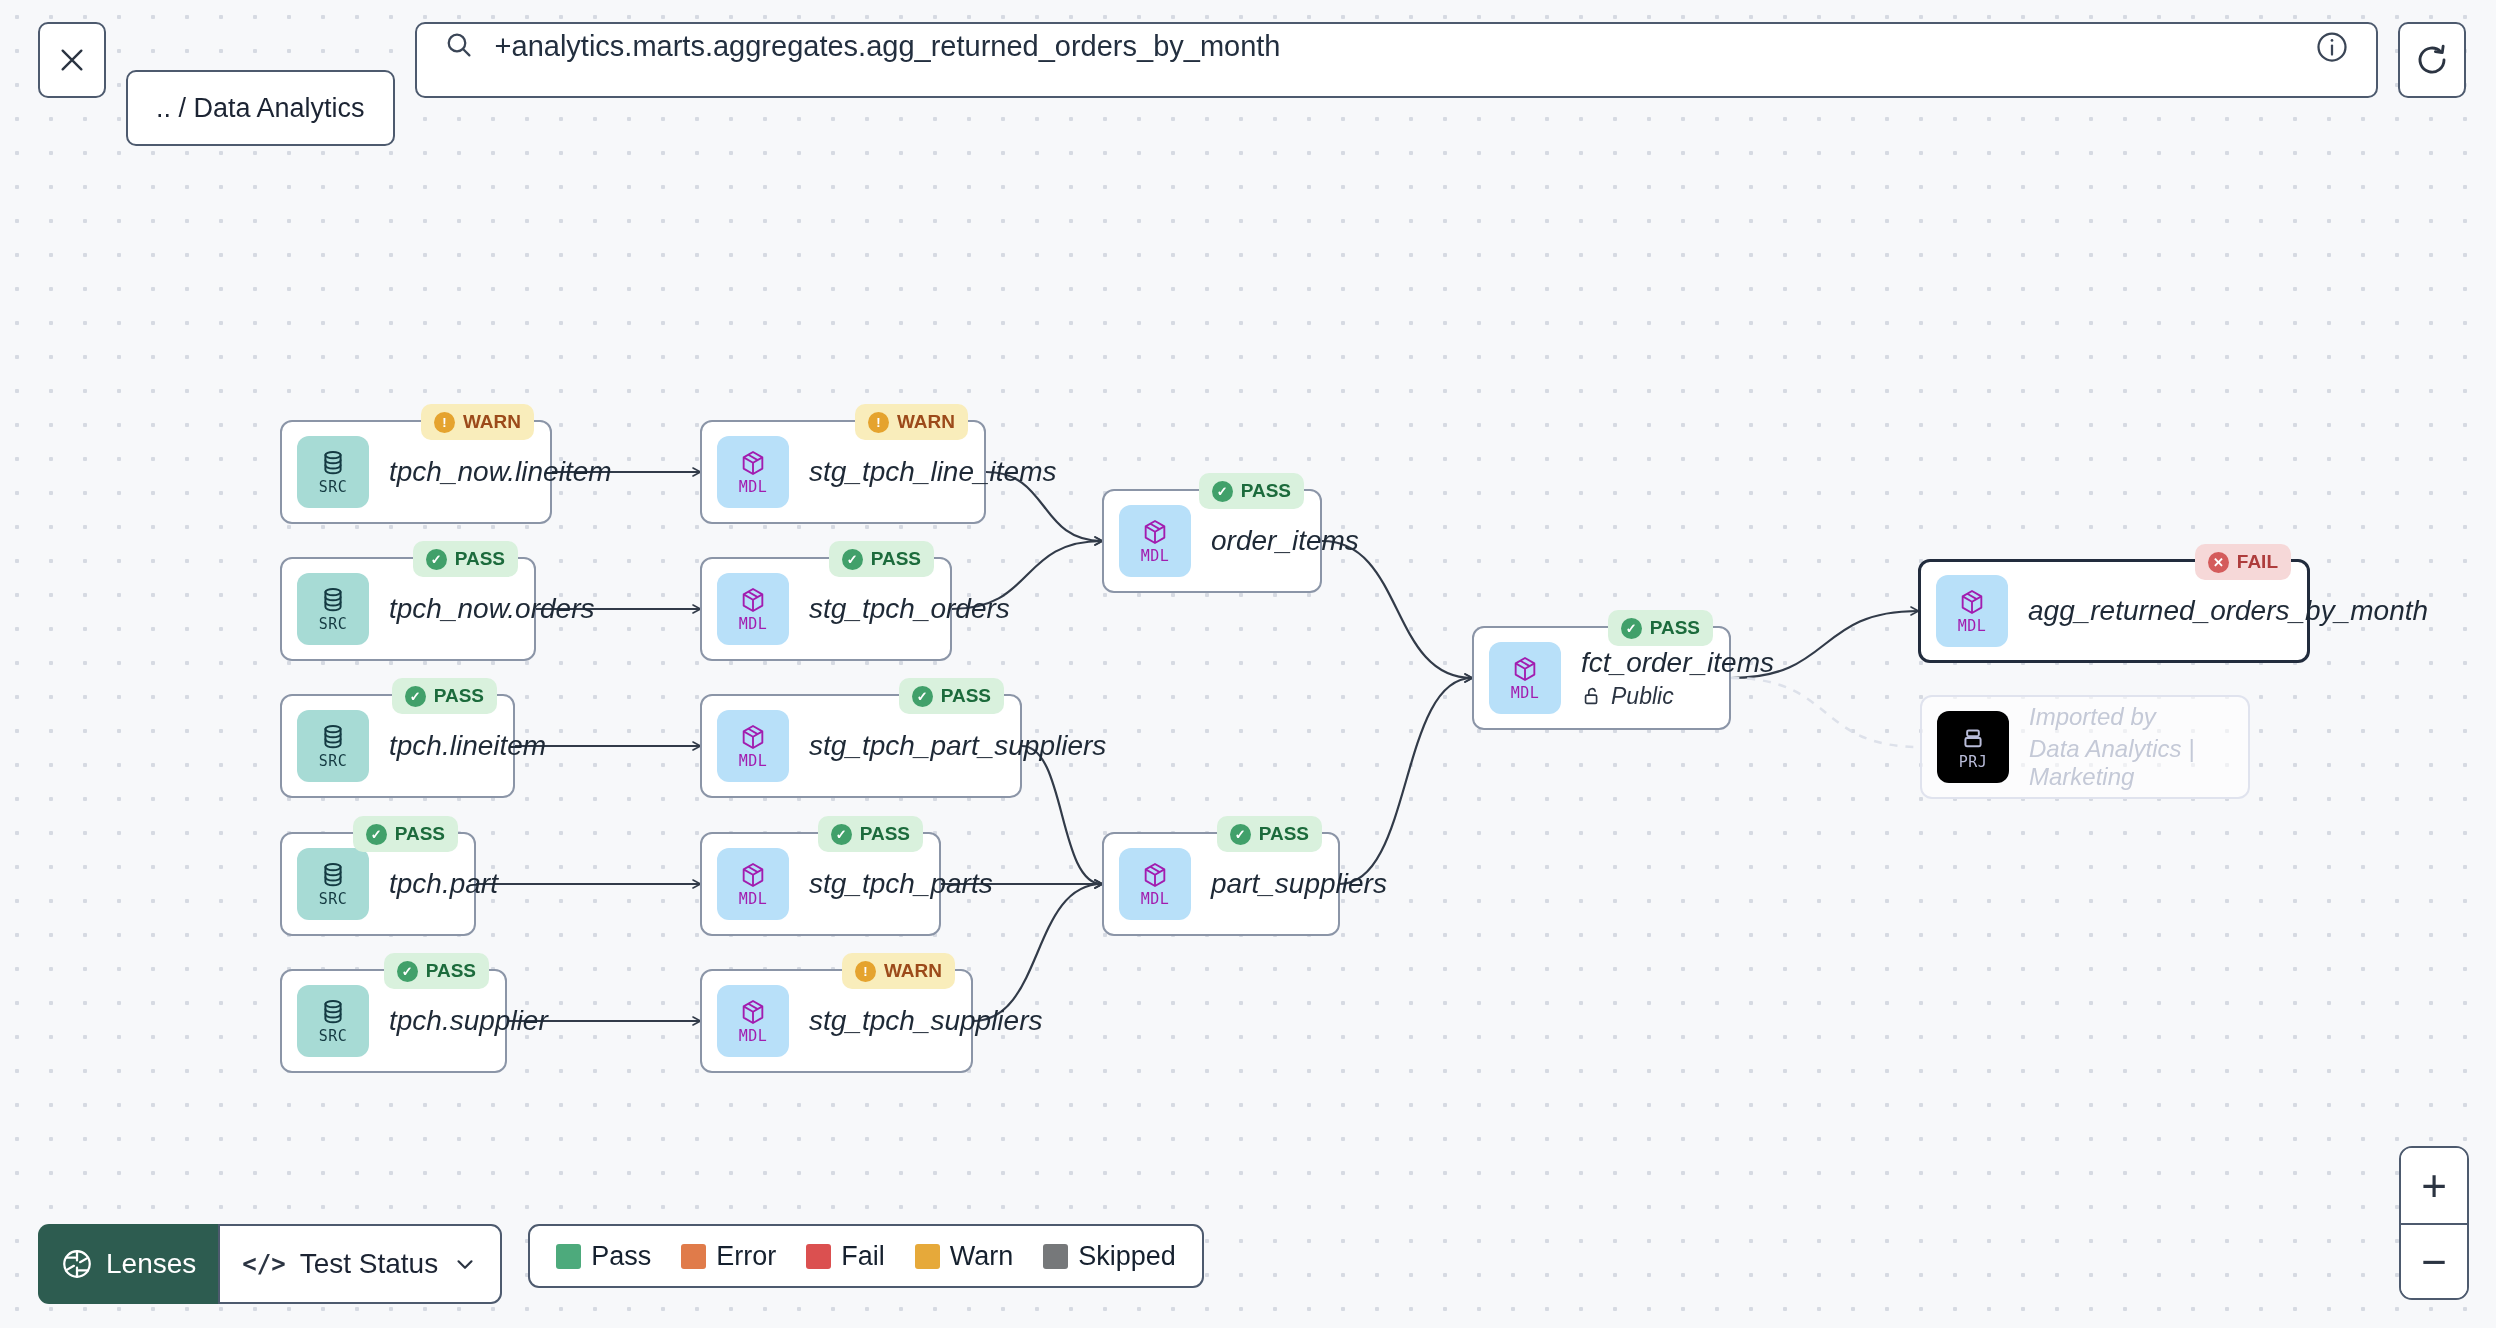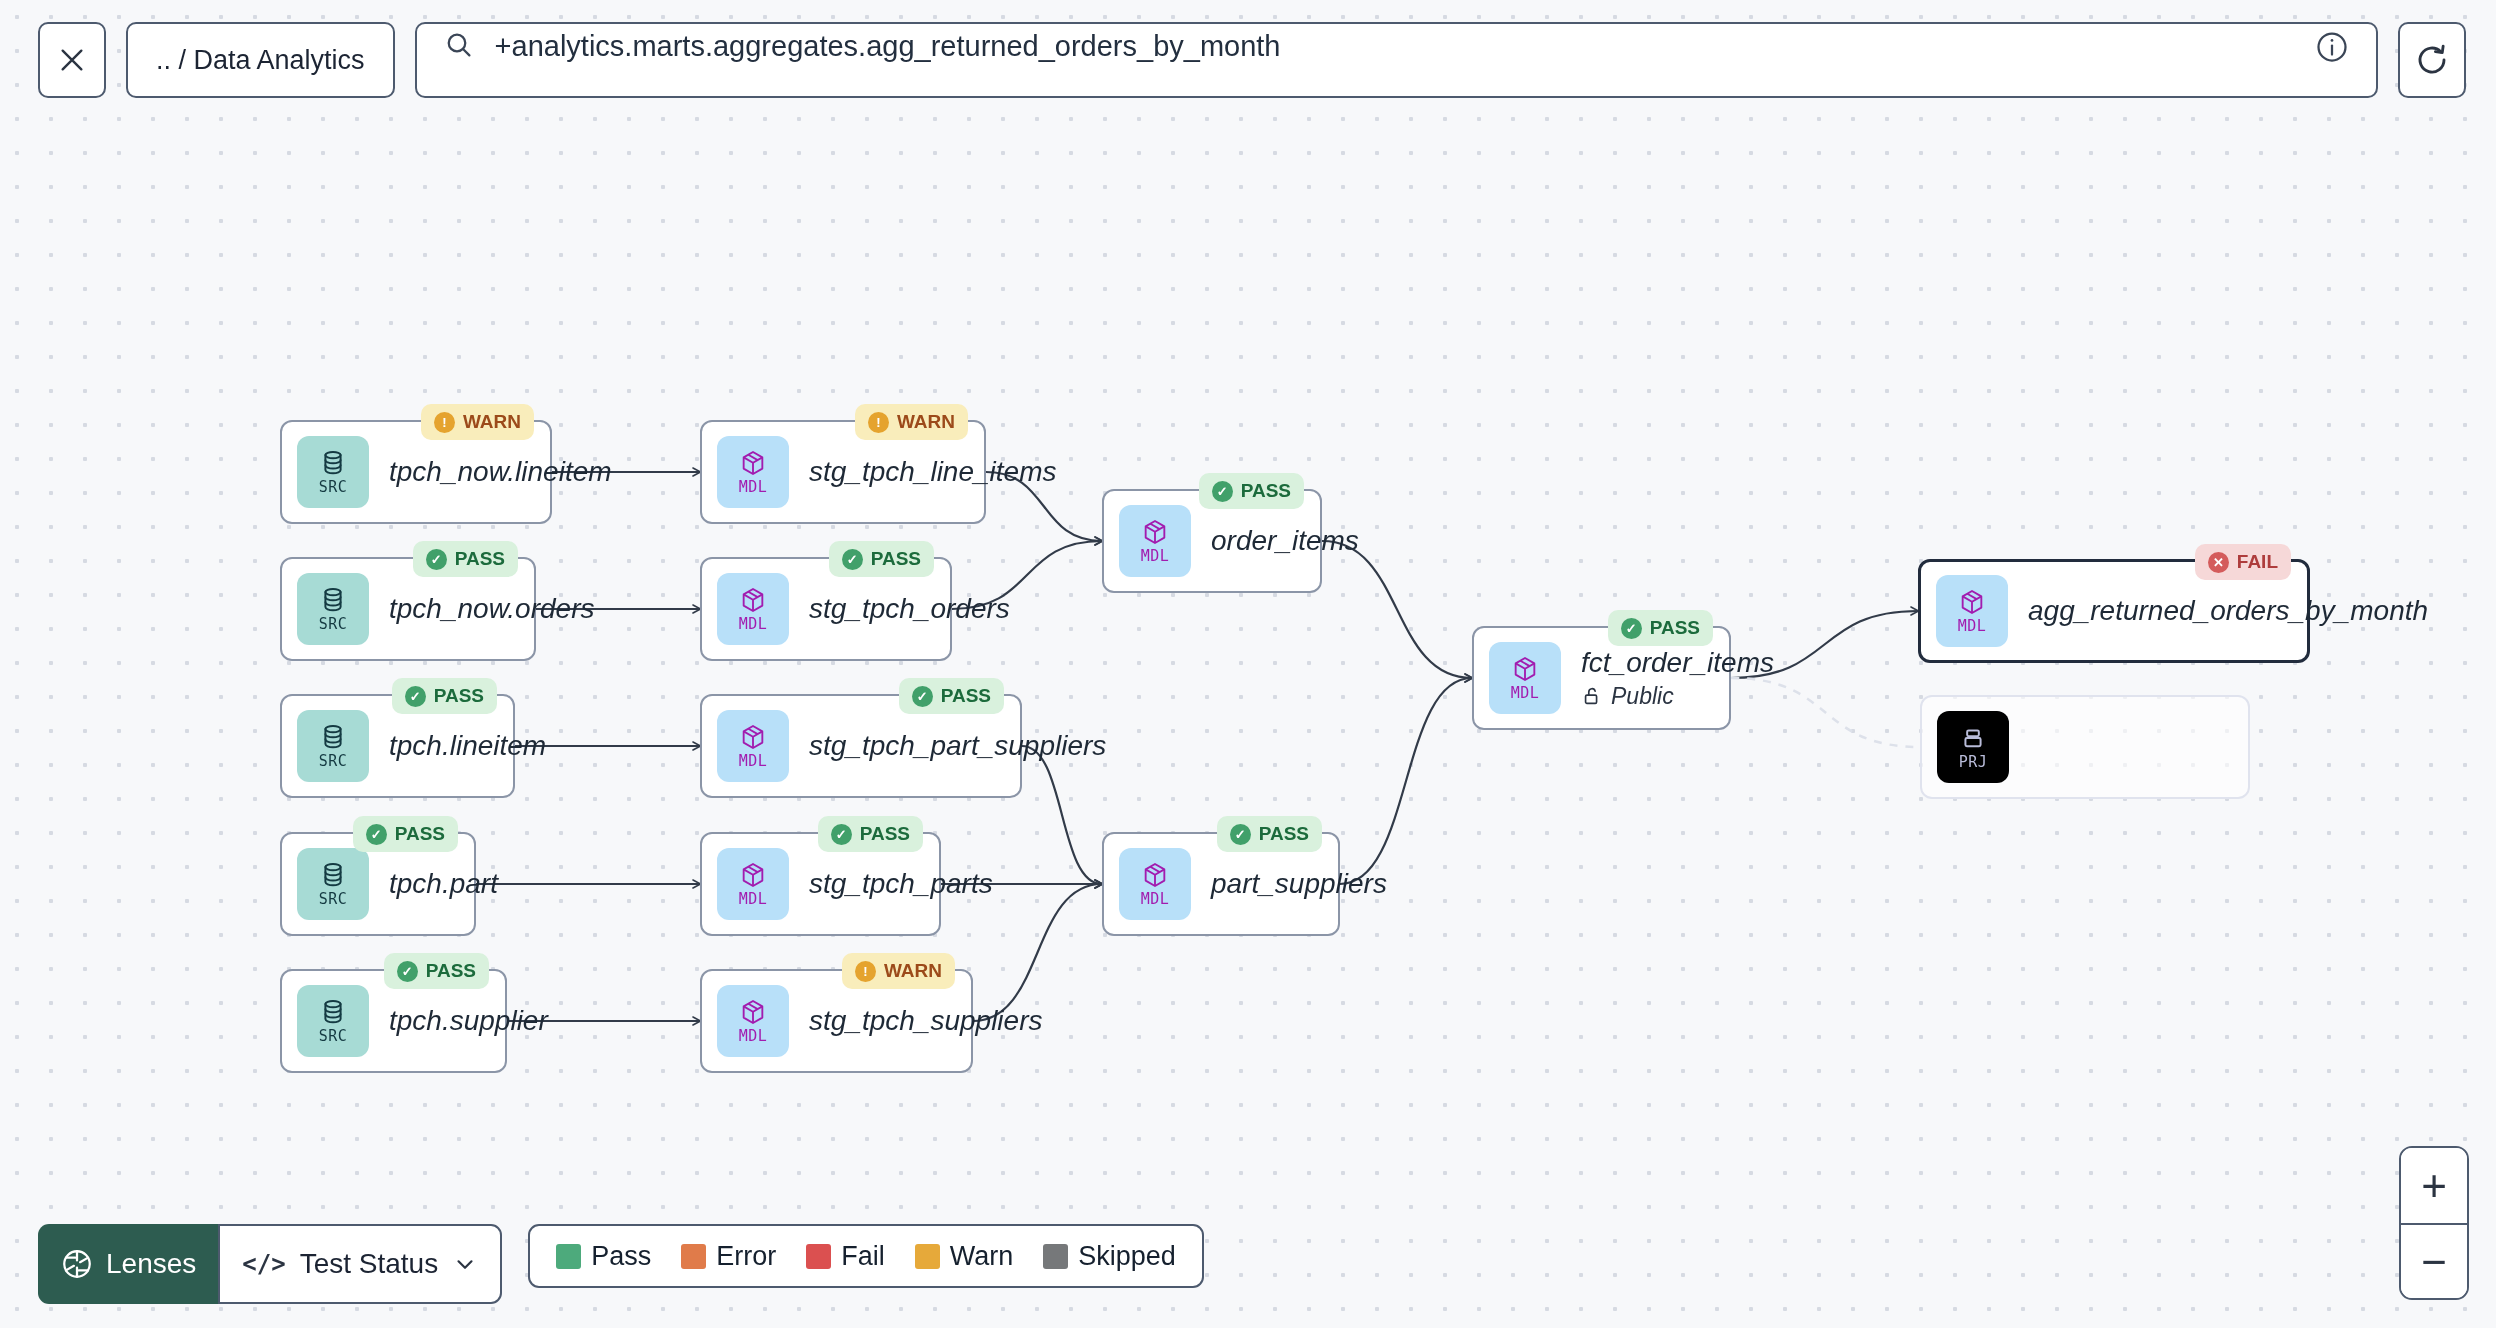--- a/index.html
+++ b/index.html
@@ -12,21 +12,21 @@
     background-size:34px 34px;
     color:#1e2936;
   }
   
   .toolbar { position:absolute; left:38px; top:22px; right:30px; height:76px; display:flex; gap:20px; z-index:30; }
   .tb-btn {
     background:#fff; border:2.5px solid #4d5a6e; border-radius:10px; height:76px;
     display:flex; align-items:center; justify-content:center; cursor:pointer; color:#2b3442;
   }
   .close-btn { width:68px; }
-  .crumb-btn { padding:16px 28px; font-size:27px; color:#1c2433; }
+  .crumb-btn { padding:16px 28px; font-size:27px; color:#1c2433;margin-top:48px; }
   .search-wrap { flex:1; background:#fff; border:2.5px solid #4d5a6e; border-radius:10px;
     display:flex; align-items:flex-start; padding:5px 26px; gap:18px; }
   .search-wrap input {
     flex:1; border:none; outline:none; font-size:29px; color:#232f3f; background:transparent;
     font-family:"Liberation Sans", sans-serif;
   }
   .icon { display:inline-flex; align-items:center; justify-content:center; }
   .refresh-btn { width:68px; }
   
   #canvas { position:absolute; inset:0; z-index:1; }
@@ -394,20 +394,26 @@
         </div>
       </div>
       <div class="node ghost" style="left: 1920px; top: 695px; width: 330px;">
         <div class="chip chip-PRJ">
           <svg viewBox="0 0 24 24" fill="none" stroke="currentColor" stroke-width="1.7" stroke-linejoin="round">
             <rect x="7" y="5.5" width="10" height="5" rx="1.2"></rect>
             <rect x="5.5" y="12" width="13" height="7" rx="1.2"></rect>
           </svg>
           <span class="chip-label">PRJ</span>
         </div>
+        <div class="titles">
+          <span class="title">Imported by</span>
+          <span class="subtitle">
+            <span>Data Analytics | Marketing</span>
+          </span>
+        </div>
       </div>
     </div>
 </div>
 
 <div class="footer">
   <div class="lens-group">
     <div class="lenses-seg" style="background: rgb(45, 92, 80);">
       <span class="icon">
         <svg width="34" height="34" viewBox="0 0 24 24" fill="none" stroke="#ffffff" stroke-width="1.6" stroke-linecap="round">
           <circle cx="12" cy="12" r="9"></circle>

